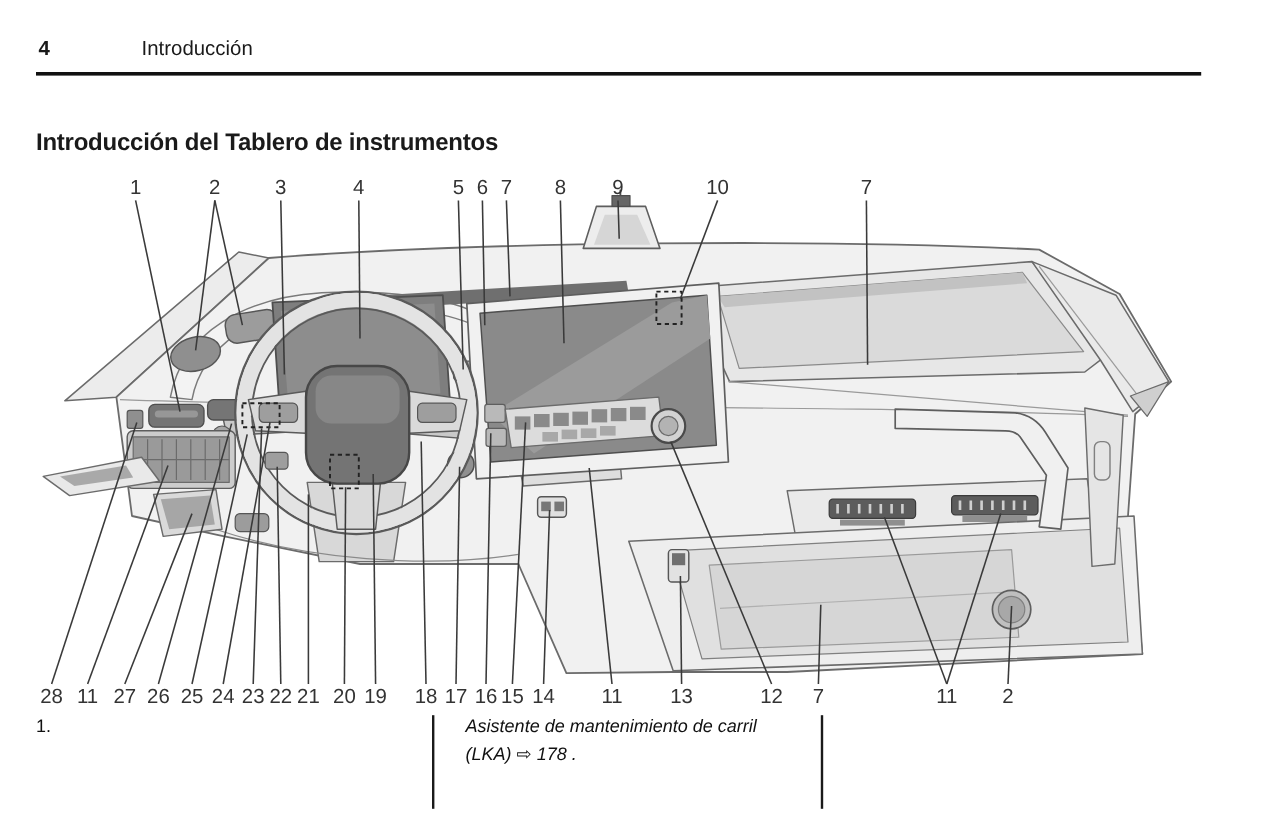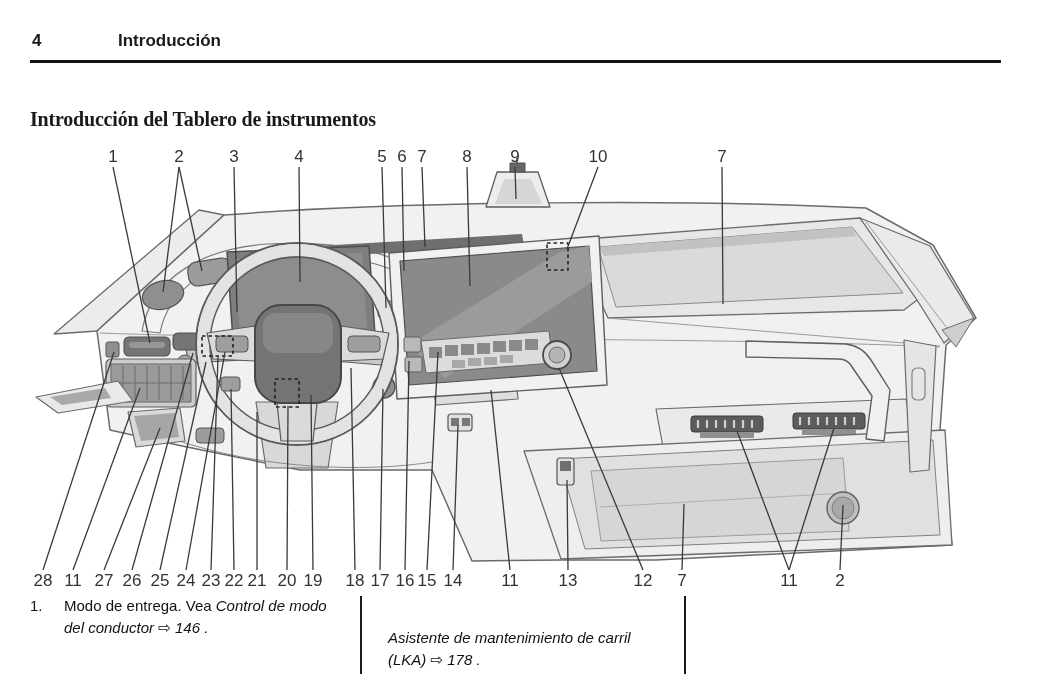--- a/index.html
+++ b/index.html
@@ -2,48 +2,48 @@
 <html><head>
 <meta charset="utf-8">
 <style>
   html,body{margin:0;padding:0;background:#ffffff;}
   .page{
     position:relative;width:1054px;height:700px;background:#ffffff;overflow:hidden;
     font-family:"Liberation Sans", sans-serif;color:#1a1a1a;
   }
   
   .hdr-num{position:absolute;left:32px;top:31px;font-size:17px;font-weight:bold;}
-  .hdr-chapter{position:absolute;left:118px;top:31px;font-size:17px;font-weight:bold;}
+  .hdr-chapter{position:absolute;left:118px;top:31px;font-size:17px;font-weight:normal;}
   .hdr-rule{position:absolute;left:30px;top:60px;width:971px;height:3px;background:#111;}
   
   .sec-title{position:absolute;left:30px;top:108px;font-size:20px;font-weight:bold;letter-spacing:-0.2px;}
   
   .diagram{position:absolute;left:0;top:0;width:1054px;height:700px;}
   .callout-num{font-family:"Liberation Sans",sans-serif;font-size:17px;fill:#333;text-anchor:middle;}
   .leader{stroke:#3a3a3a;stroke-width:1.3;}
   
   .legend-col{position:absolute;top:595px;font-size:15px;line-height:22px;color:#111;}
   .legend-col .lnum{position:absolute;left:0;top:0;}
   .legend-col .lbody{margin-left:34px;}
-  .legend-col.nonum .lbody{margin-left:0;margin-top:32px;}
+  .legend-col.nonum .lbody{margin-left:0;}
   .legend-col p{margin:0 0 6px 0;}
   .it{font-style:italic;}
   .arrow{font-family:"DejaVu Sans",sans-serif;font-style:normal;}
   .legend-divider{position:absolute;width:2px;height:78px;top:596px;background:#1a1a1a;}
 </style>
 </head>
 <body>
 
 <div class="page">
 
   <span class="hdr-num">4</span>
   <span class="hdr-chapter">Introducción</span>
   <div class="hdr-rule"></div>
 
-  <h1 class="sec-title" style="margin:0;font-family:Liberation Serif, serif;">Introducción del Tablero de instrumentos</h1>
+  <h1 class="sec-title" style="margin:0;">Introducción del Tablero de instrumentos</h1>
 
   <svg id="diagram-svg" class="diagram" viewBox="0 0 1054 700">
     <g stroke-linejoin="round">
 
       <path d="M54,334 L199,210 L224,215 L97,331 Z" fill="#ececec" stroke="#6b6b6b" stroke-width="1.3"></path>
 
       <path d="M97,331 L224,215 C400,201 690,199 866,208 L933,245 L976,318 L946,345 L940,430 L952,545 L656,560 L561,560 L472,561 L432,470 L300,470 L182,446 L110,430 Z" fill="#f1f1f1" stroke="#6b6b6b" stroke-width="1.5"></path>
       <path d="M100,333 C300,341 700,336 940,347" fill="none" stroke="#9a9a9a" stroke-width="1"></path>
 
       <path d="M572,240 L860,218 L921,297 L904,310 L608,318 Z" fill="#e7e7e7" stroke="#6b6b6b" stroke-width="1.3"></path>
@@ -300,23 +300,20 @@
         <g>
           <line x1="840" y1="570" x2="843" y2="505" class="leader"></line>
           <text x="840" y="586" class="callout-num">2</text>
         </g>
       </g>
   </svg>
 
   <div class="legend">
     <div class="legend-col" style="left:30px;width:318px;">
       <span class="lnum">1.</span>
-      <div class="lbody">
-          <p><span class="">Modo de entrega. Vea </span><span class="it">Control de modo del conductor</span><span class=""> </span><span class="arrow">⇨</span><span class="it"> 146 .</span></p>
-        </div>
     </div>
     <div class="legend-divider" style="left:360px;"></div>
     <div class="legend-col nonum" style="left:388px;width:282px;">
       <span class="lnum"></span>
       <div class="lbody">
           <p><span class="it">Asistente de mantenimiento de carril (LKA) </span><span class="arrow">⇨</span><span class="it"> 178 .</span></p>
         </div>
     </div>
     <div class="legend-divider" style="left:684px;"></div>
     <div class="legend-col nonum" style="left:727px;width:290px;">

